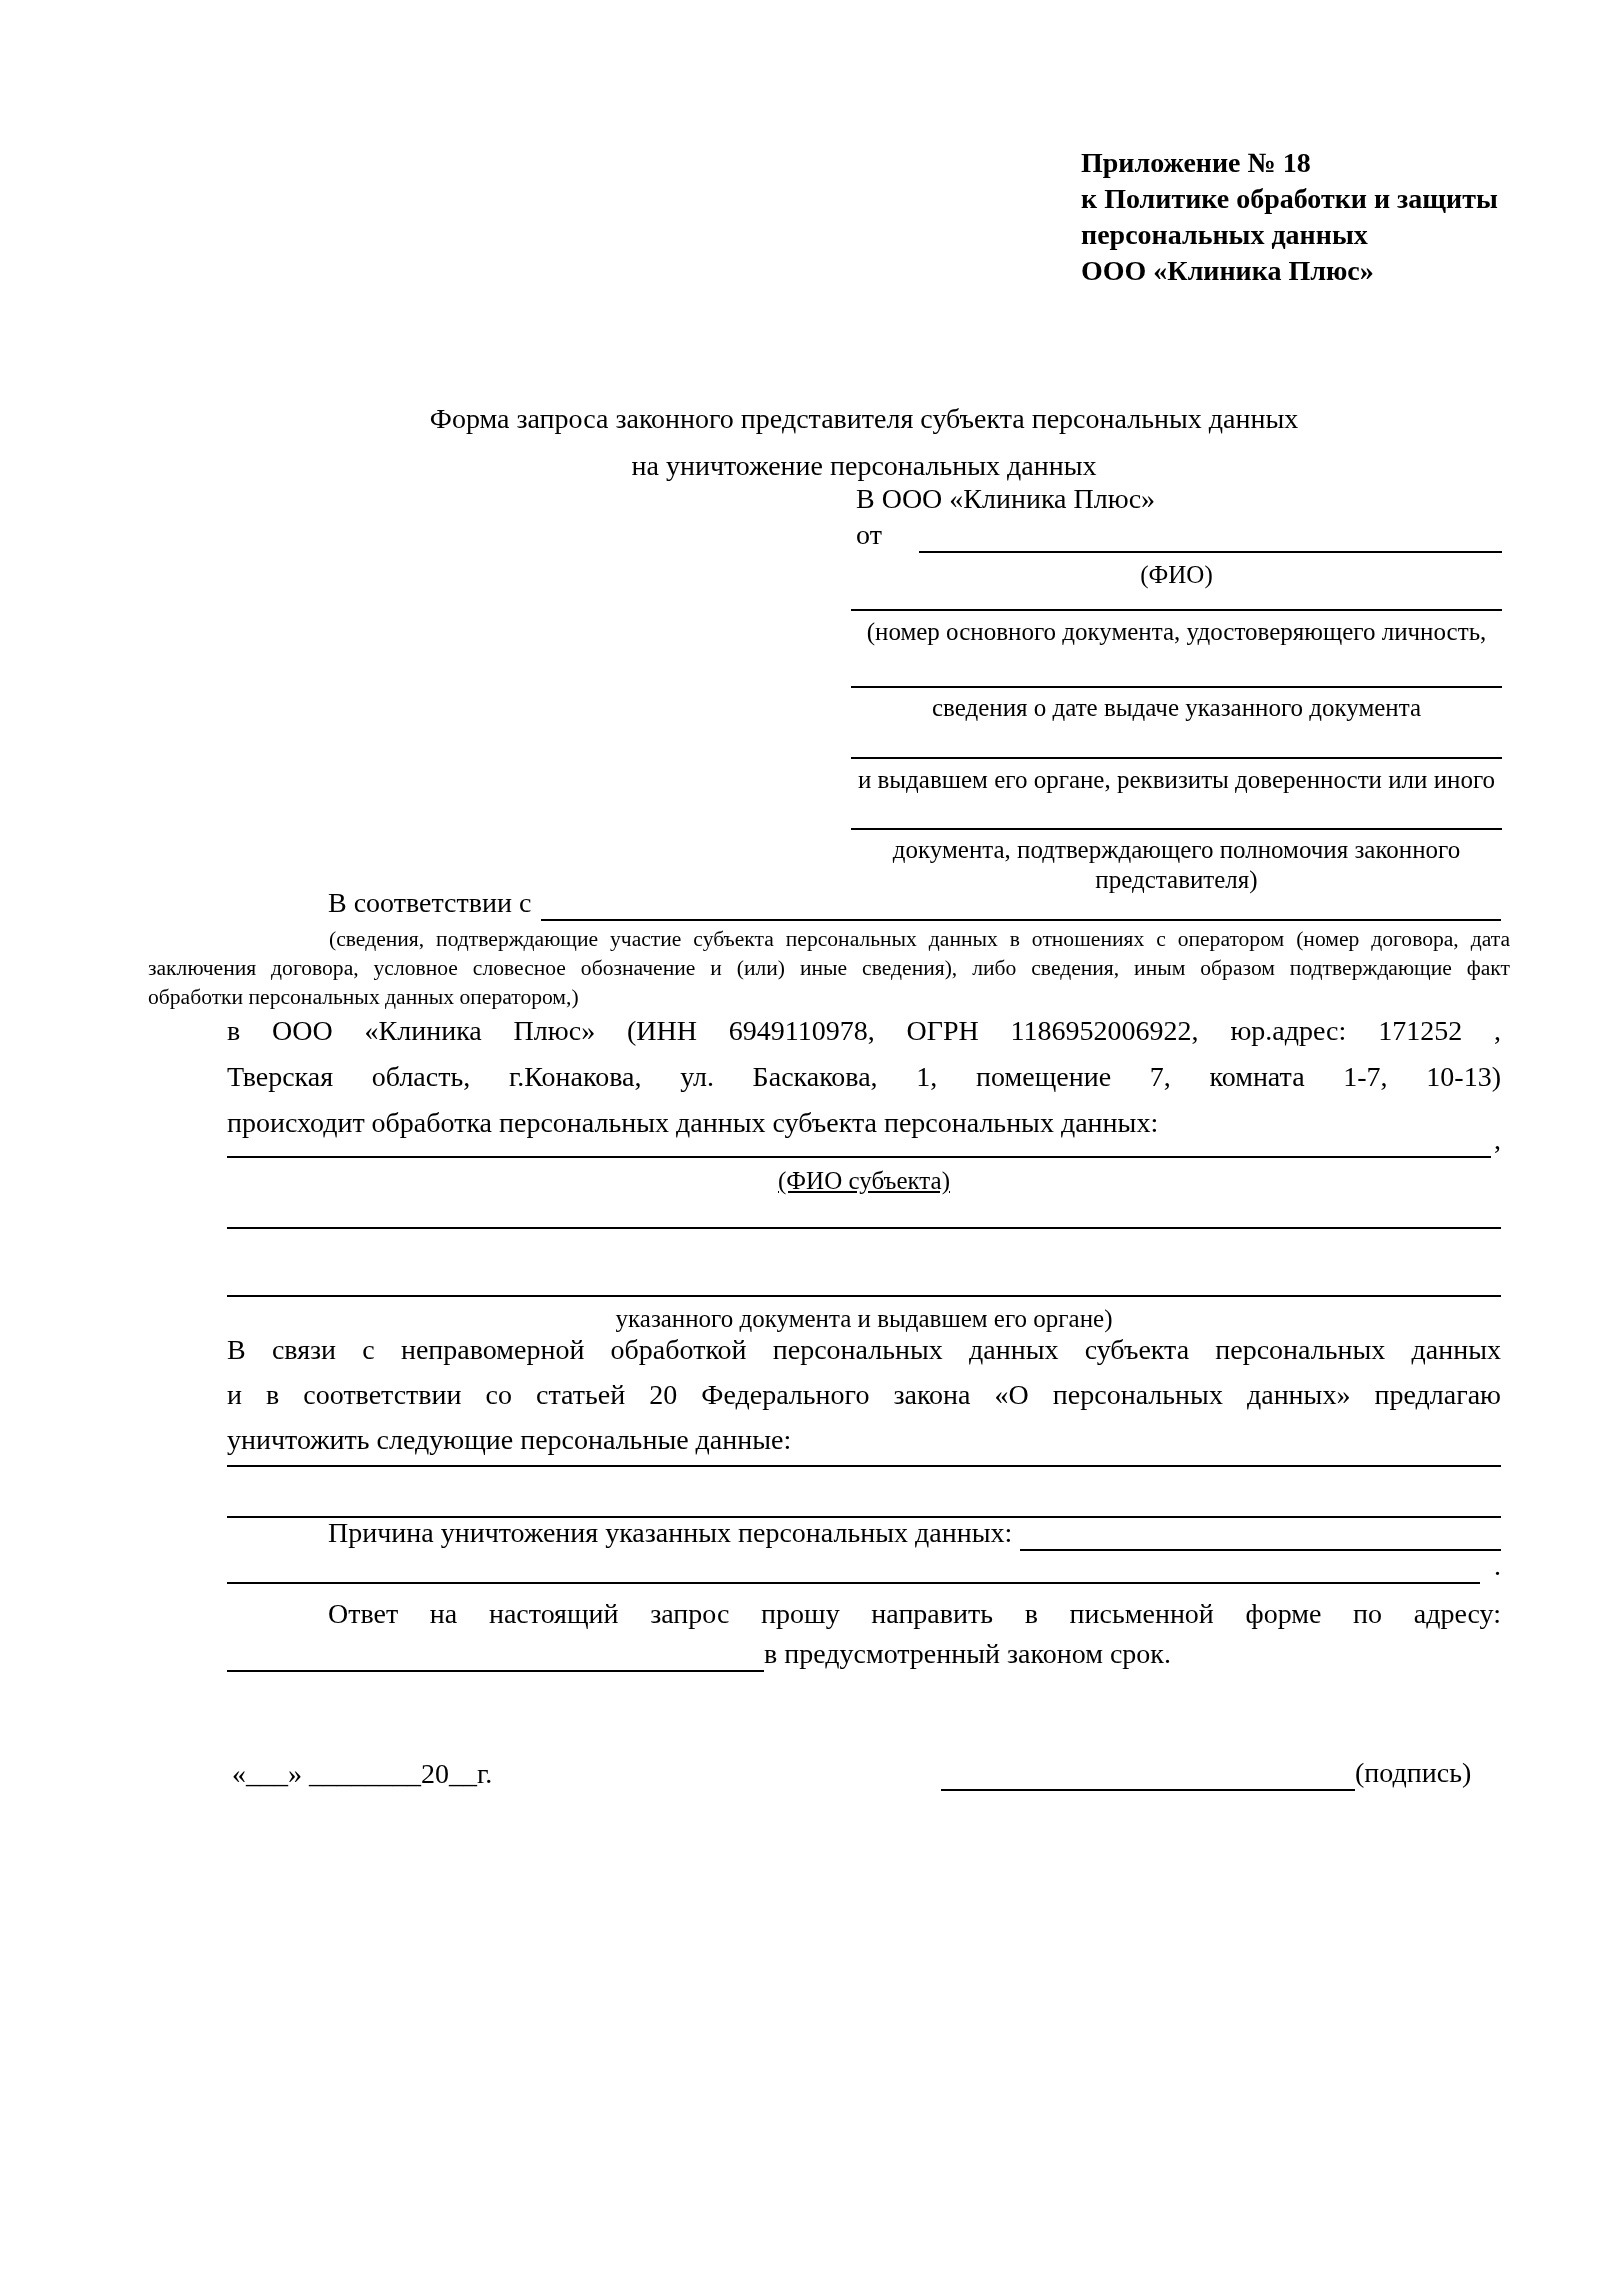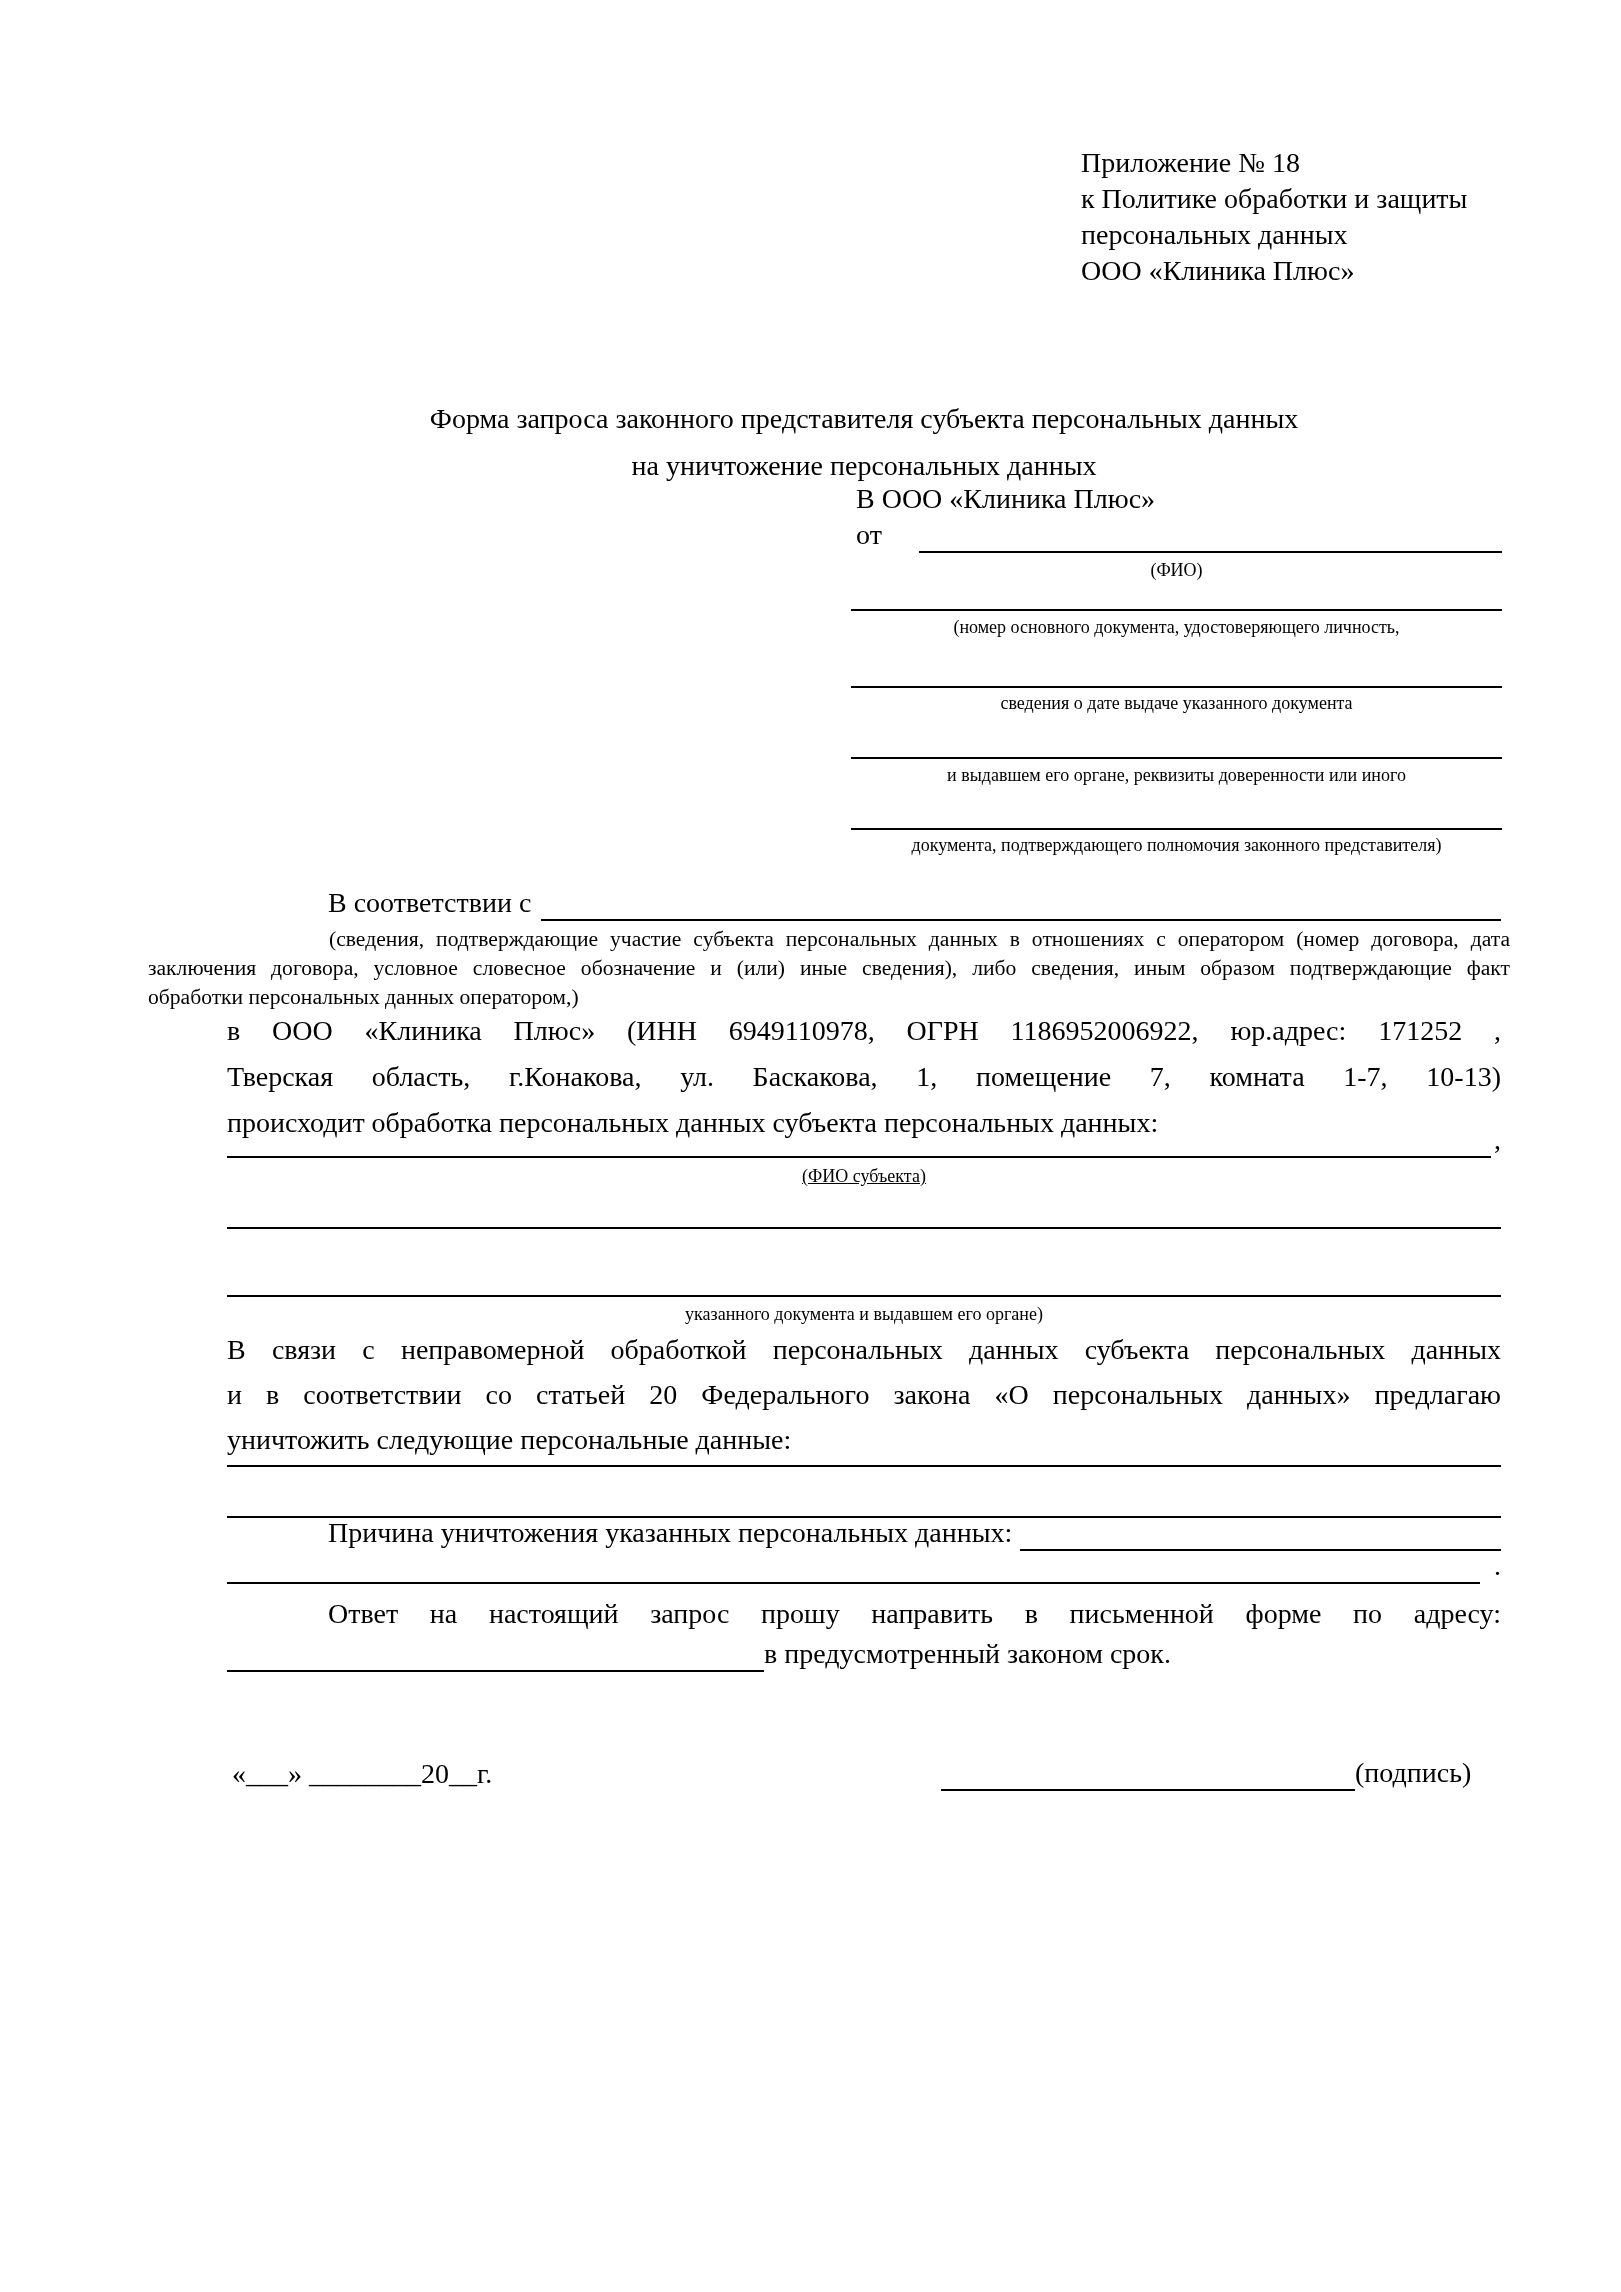--- a/index.html
+++ b/index.html
@@ -11,22 +11,22 @@
     color:#000;
     font-family:"Liberation Serif", serif;
     font-size:28px;
     line-height:1.3;
     overflow:hidden;
   }
   .abs{position:absolute;}
   .row{display:flex;align-items:flex-end;}
   .fill{flex:1 1 auto;border-bottom:2px solid #000;}
   .uline{border-bottom:2px solid #000;}
-  .cap{font-size:18px;text-align:center;line-height:1.2;}
-  .hdr{line-height:36px;}
+  .cap{font-size:25px;text-align:center;line-height:1.2;}
+  .hdr{line-height:36px;font-weight:bold;}
   .title{
     left:227px;top:395px;width:1274px;
     text-align:center;font-weight:normal;font-size:28px;line-height:47px;
     white-space:nowrap;
   }
   .just{text-align:justify;text-align-last:justify;}
   .para{line-height:46px;}
   .fineprint{font-size:21.6px;line-height:29px;}
 </style>
 </head>

